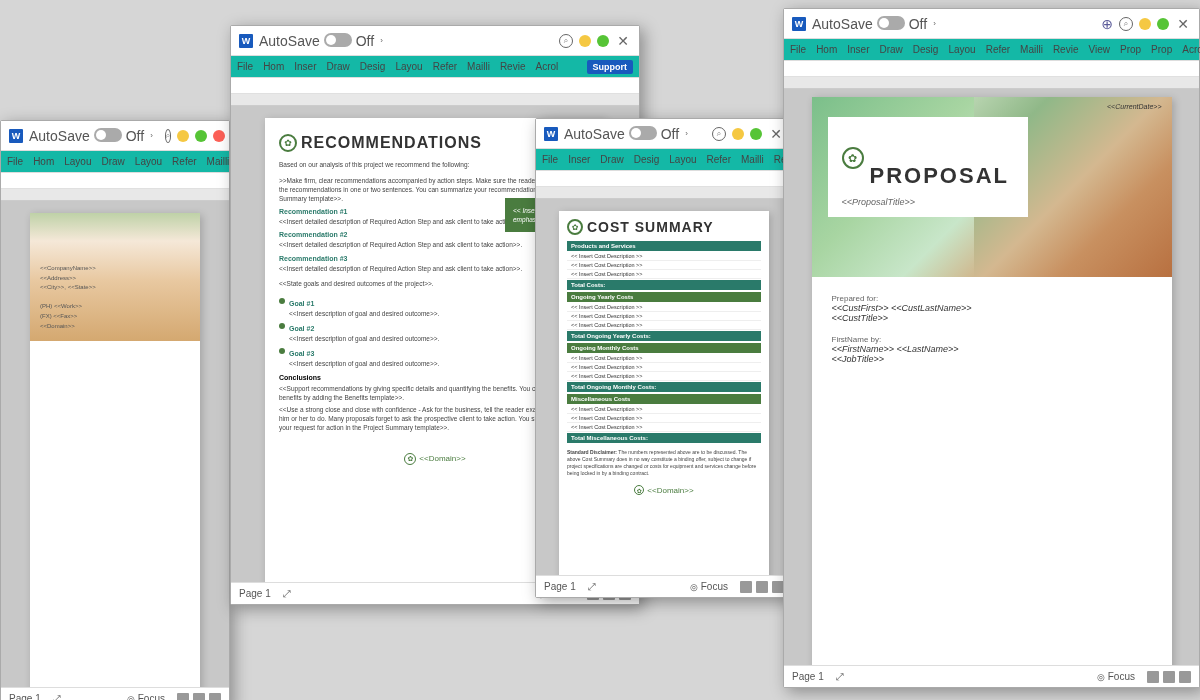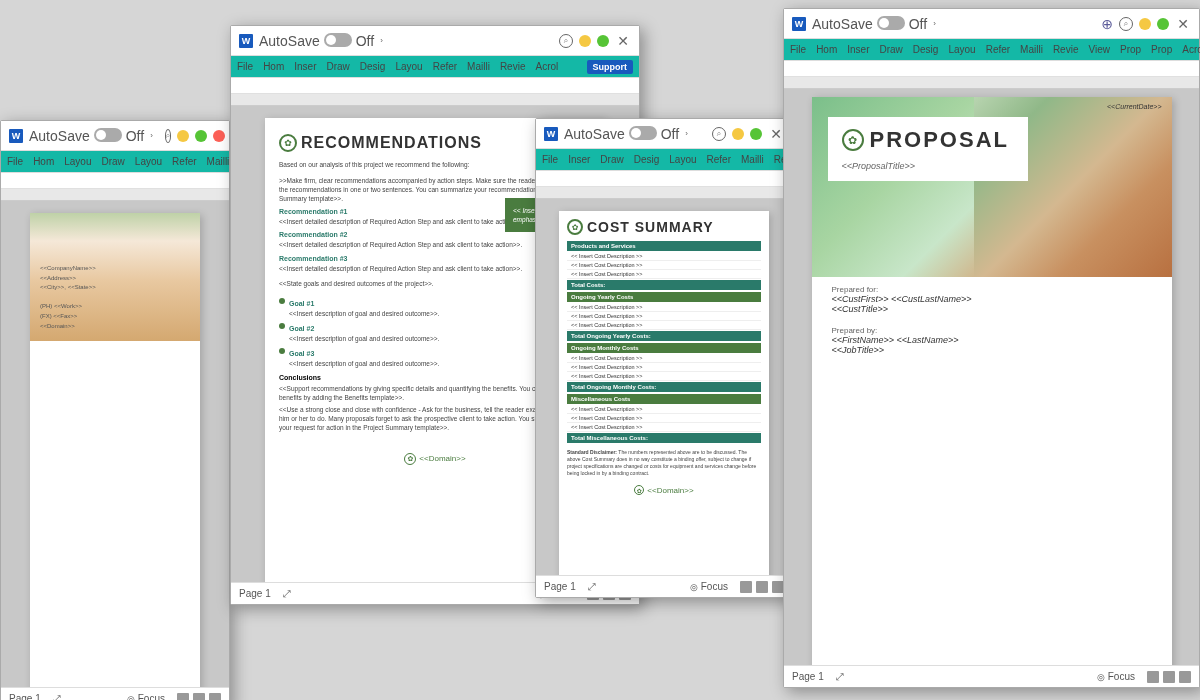--- a/index.html
+++ b/index.html
@@ -217,23 +217,23 @@
       background: white; padding: 10px 14px;
       width: 200px;
     }
     .proposal-logo-row { display: flex; align-items: center; gap: 6px; margin-bottom: 8px; }
     .proposal-logo-icon {
       width: 22px; height: 22px;
       border: 2px solid #4a7c3f; border-radius: 50%;
       display: flex; align-items: center; justify-content: center;
       color: #4a7c3f; font-size: 11px;
     }
-    .proposal-main-title { font-size: 22px; font-weight: bold; color: #333; text-transform: uppercase; letter-spacing: 2px; }
+    .proposal-main-title { font-size: 22px; font-weight: bold; color: #333; text-transform: uppercase; letter-spacing: 2px; margin-top: 36px; }
     .proposal-subtitle { font-size: 9px; color: #666; margin-top: 4px; font-style: italic; }
-    .proposal-body { padding: 8px 20px; flex: 1; }
+    .proposal-body { padding: 17px 20px; flex: 1; }
     .proposal-field { margin-bottom: 12px; font-size: 9px; }
     .proposal-label { color: #666; font-size: 8px; }
     .proposal-value { color: #333; font-size: 9px; font-style: italic; }
 
     
     .contact-page { padding: 10px; font-size: 6px; position: relative; overflow: hidden; }
     .contact-img {
       position: absolute; bottom: 0; left: 0; right: 0; height: 200px;
       background: linear-gradient(180deg, #90c090 0%, #70a870 30%, #f0e0d0 60%, #e0c0a0 100%);
     }
@@ -617,21 +617,21 @@
           </div>
         </div>
 
         <div class="proposal-body">
           <div class="proposal-field">
             <div class="proposal-label">Prepared for:</div>
             <div class="proposal-value">&lt;&lt;CustFirst&gt;&gt; &lt;&lt;CustLastName&gt;&gt;</div>
             <div class="proposal-value">&lt;&lt;CustTitle&gt;&gt;</div>
           </div>
           <div class="proposal-field">
-            <div class="proposal-label">Prepared by:</div>
+            <div class="proposal-label">FirstName by:</div>
             <div class="proposal-value">&lt;&lt;FirstName&gt;&gt; &lt;&lt;LastName&gt;&gt;</div>
             <div class="proposal-value">&lt;&lt;JobTitle&gt;&gt;</div>
           </div>
         </div>
       </div>
     </div>
   </div>
   <div class="statusbar">
     <span class="page-num">Page 1</span>
     <span>⤢</span>

